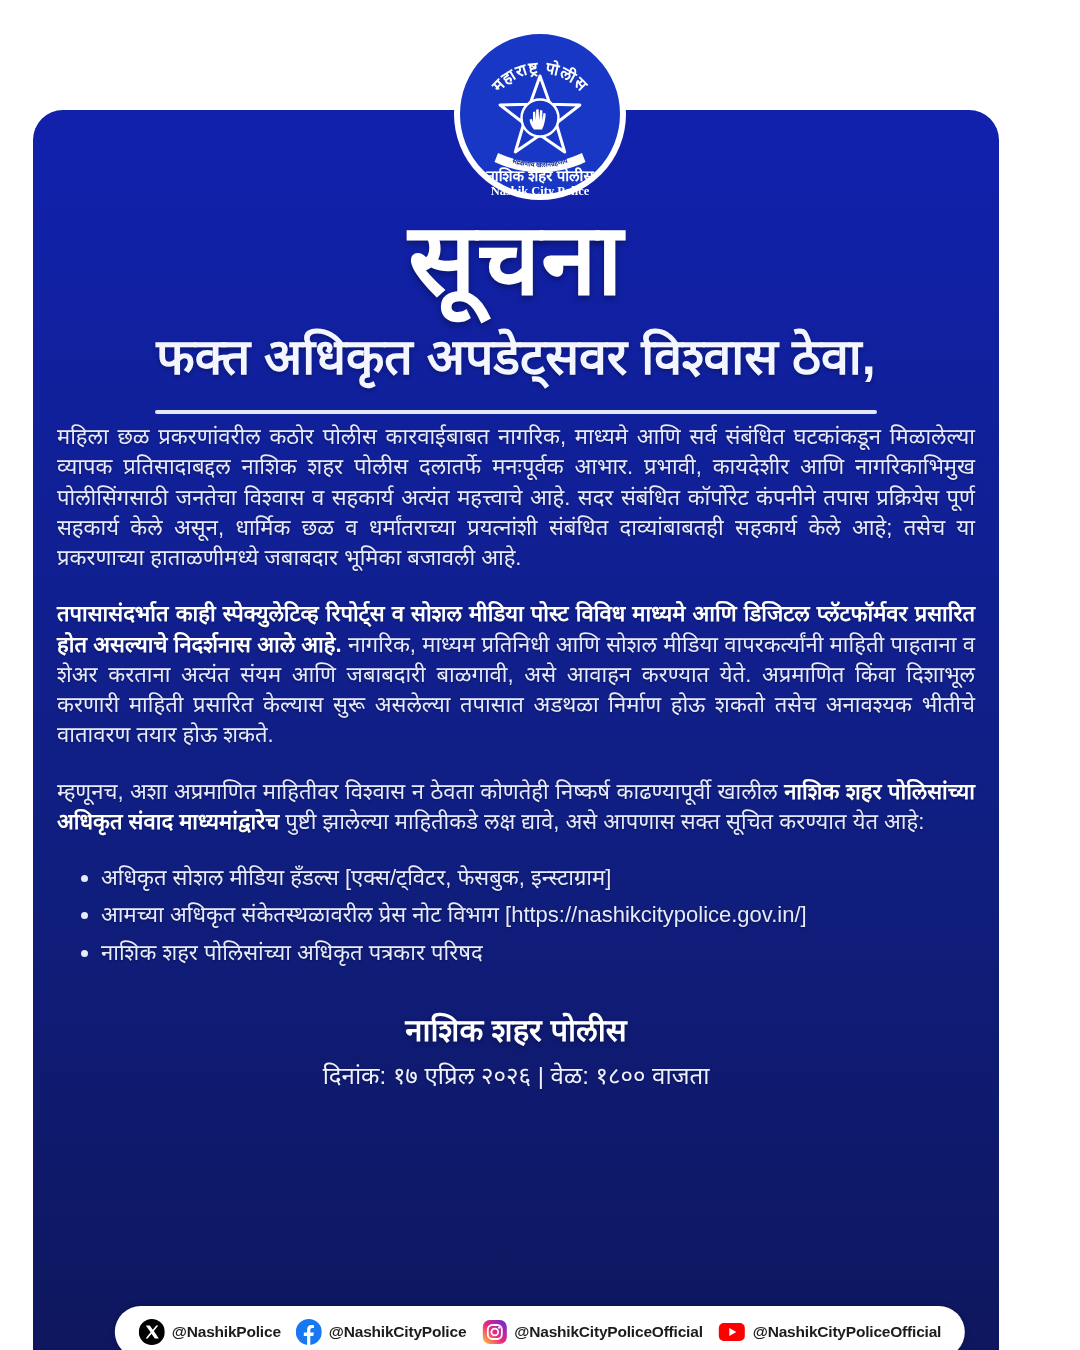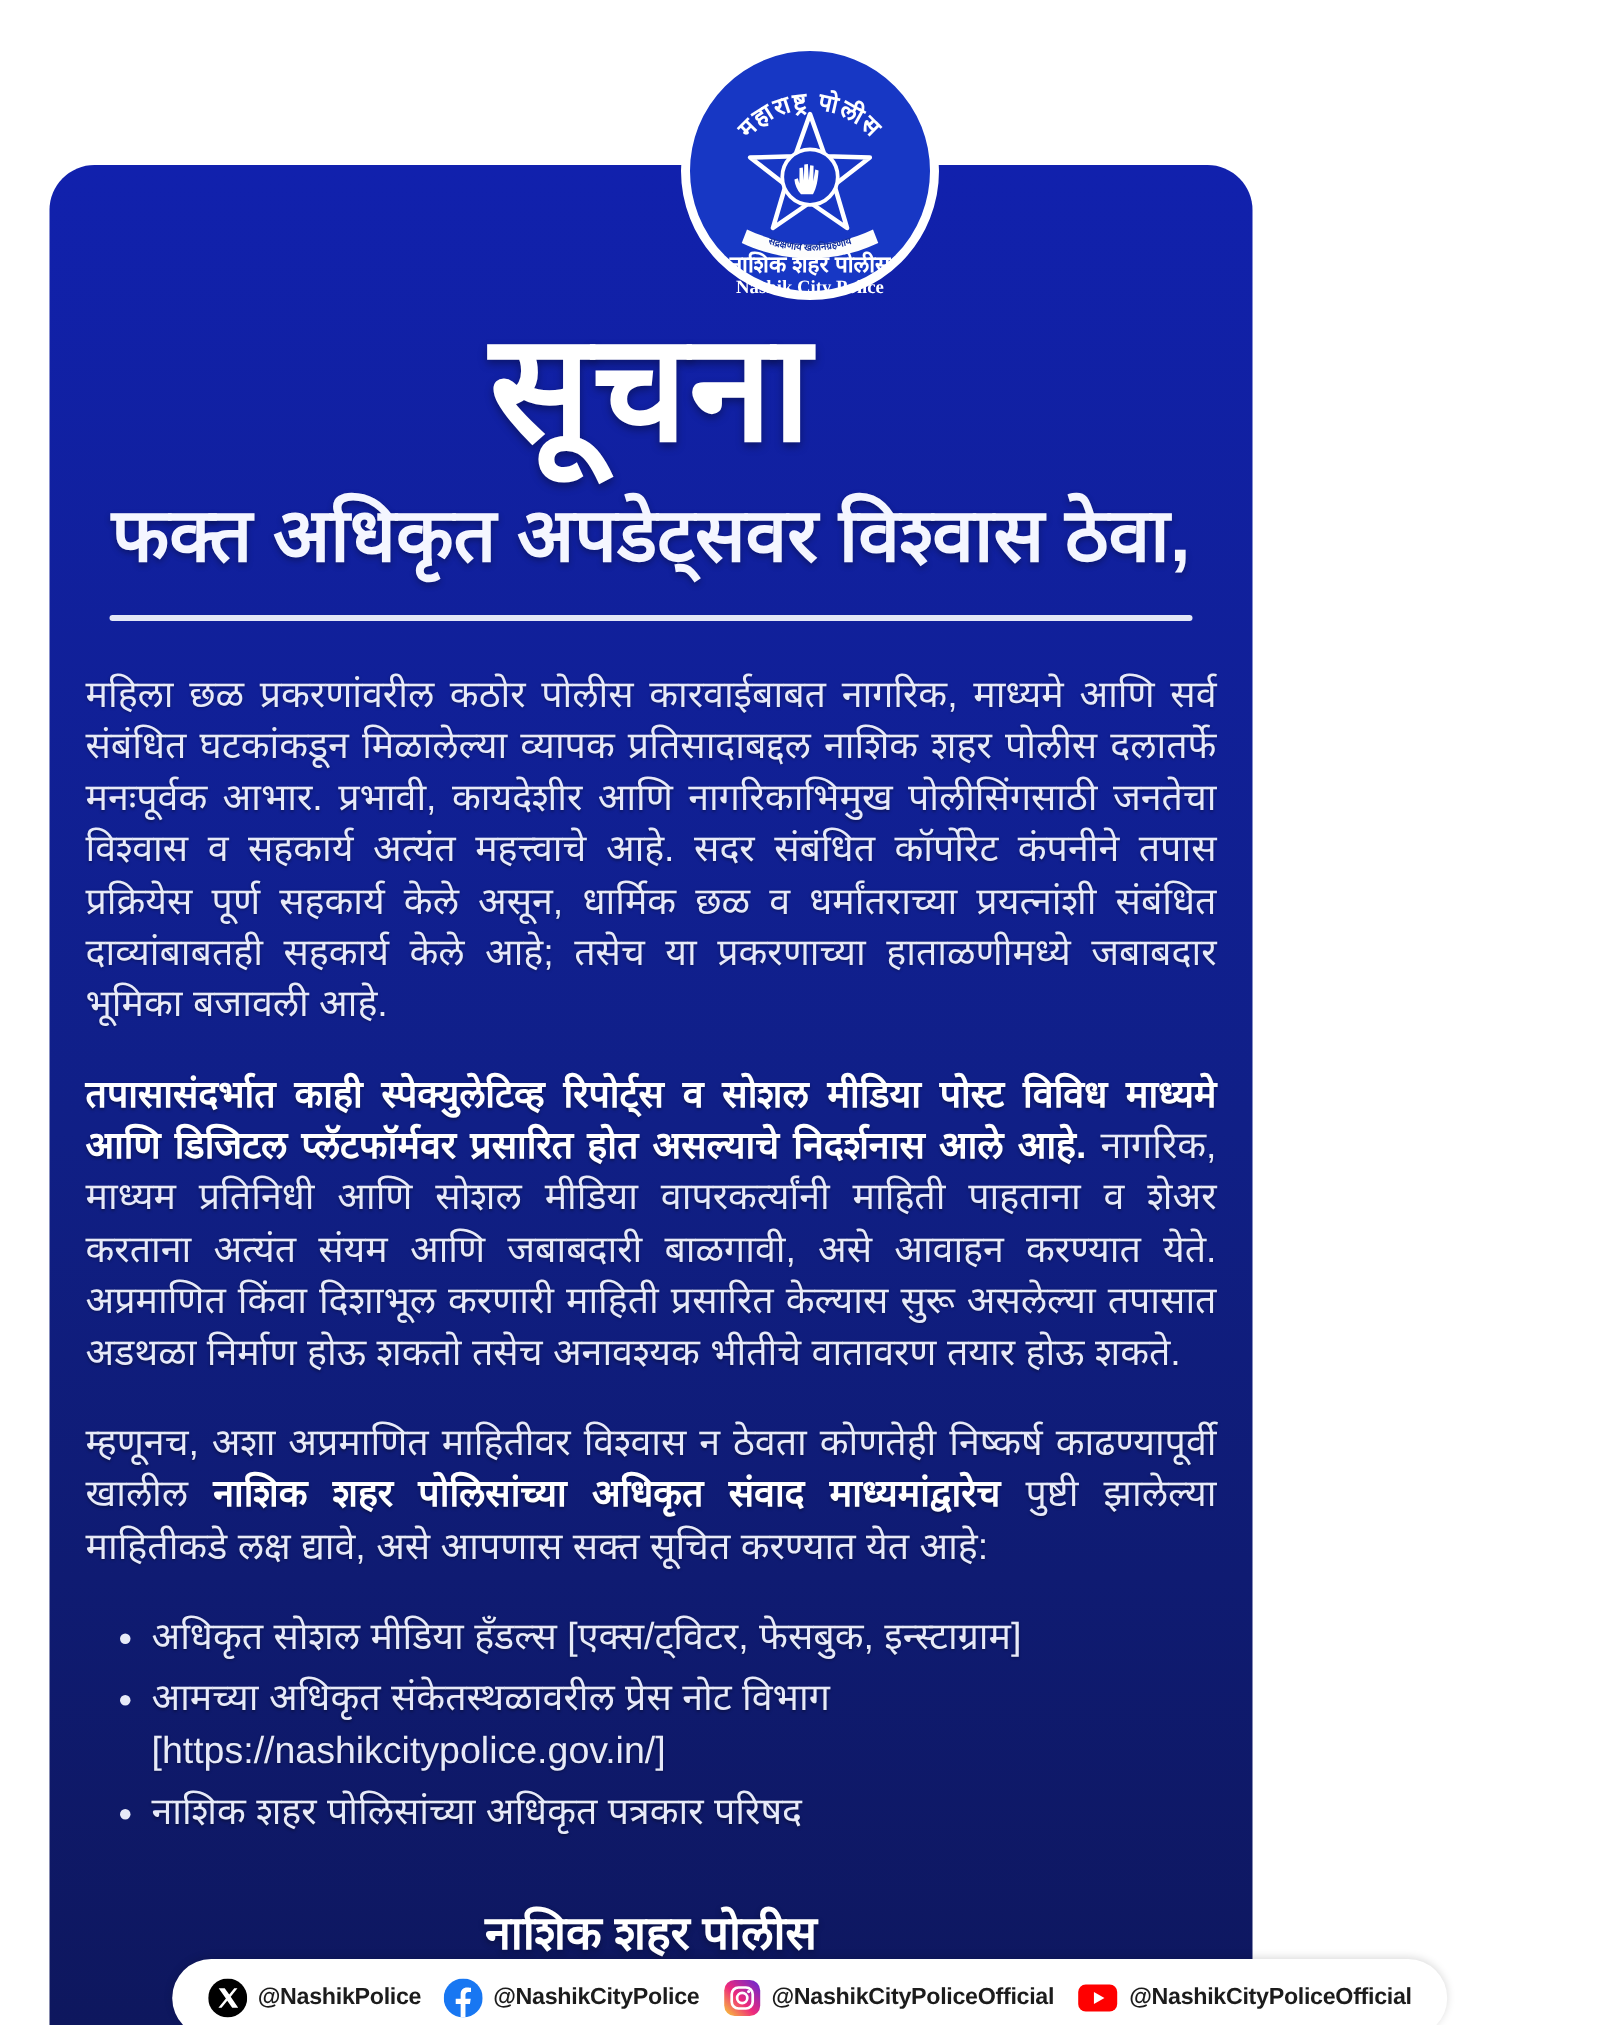--- a/index.html
+++ b/index.html
@@ -2,21 +2,21 @@
 <html lang="mr"><head>
 <meta charset="utf-8">
 <style>
   html,body{margin:0;padding:0;}
   body{
     width:1080px;height:1350px;background:#ffffff;position:relative;overflow:hidden;
     font-family:"Liberation Sans","DejaVu Sans",sans-serif;
   }
   .page{width:1080px;height:1350px;position:relative;overflow:hidden;}
   .card{
-    position:absolute;left:33px;top:110px;width:802px;height:1240px;
+    position:absolute;left:33px;top:110px;width:966px;height:1240px;
     background:linear-gradient(180deg,#1121ad 0%,#101f86 52%,#0e175e 100%);
     border-radius:30px 30px 0 0;
     box-sizing:border-box;
     padding:0 24px;
   }
   .logo-wrap{
     position:absolute;left:50%;top:28px;transform:translateX(-50%);
     width:172px;height:172px;z-index:5;
   }
   .title{
@@ -25,21 +25,21 @@
     text-shadow:0 3px 6px rgba(0,0,0,.35);
   }
   .subtitle{
     margin-top:4px;text-align:center;color:#f4f6ff;font-weight:700;
     font-size:50px;line-height:1.32;text-shadow:0 2px 4px rgba(0,0,0,.3);
   }
   .divider{
     width:722px;height:4px;background:#e3e7f6;margin:20px auto 0 auto;border-radius:2px;
   }
   .content{
-    margin-top:32px;color:#e7eaf8;font-size:25px;line-height:1.375;
+    margin-top:8px;color:#e7eaf8;font-size:22px;line-height:1.375;
     text-align:justify;text-shadow:0 1px 2px rgba(0,0,0,.35);
   }
   .content p{margin:0 0 26px 0;}
   .content .b{color:#ffffff;font-weight:700;}
   ul.bullets{margin:0 0 26px 22px;padding:0 0 0 22px;}
   ul.bullets li{margin:0 0 7px 0;text-align:left;}
   .closing{font-weight:700;color:#ffffff;}
   .signoff{
     margin-top:40px;text-align:center;color:#ffffff;font-weight:800;font-size:31px;
     text-shadow:0 2px 4px rgba(0,0,0,.3);

